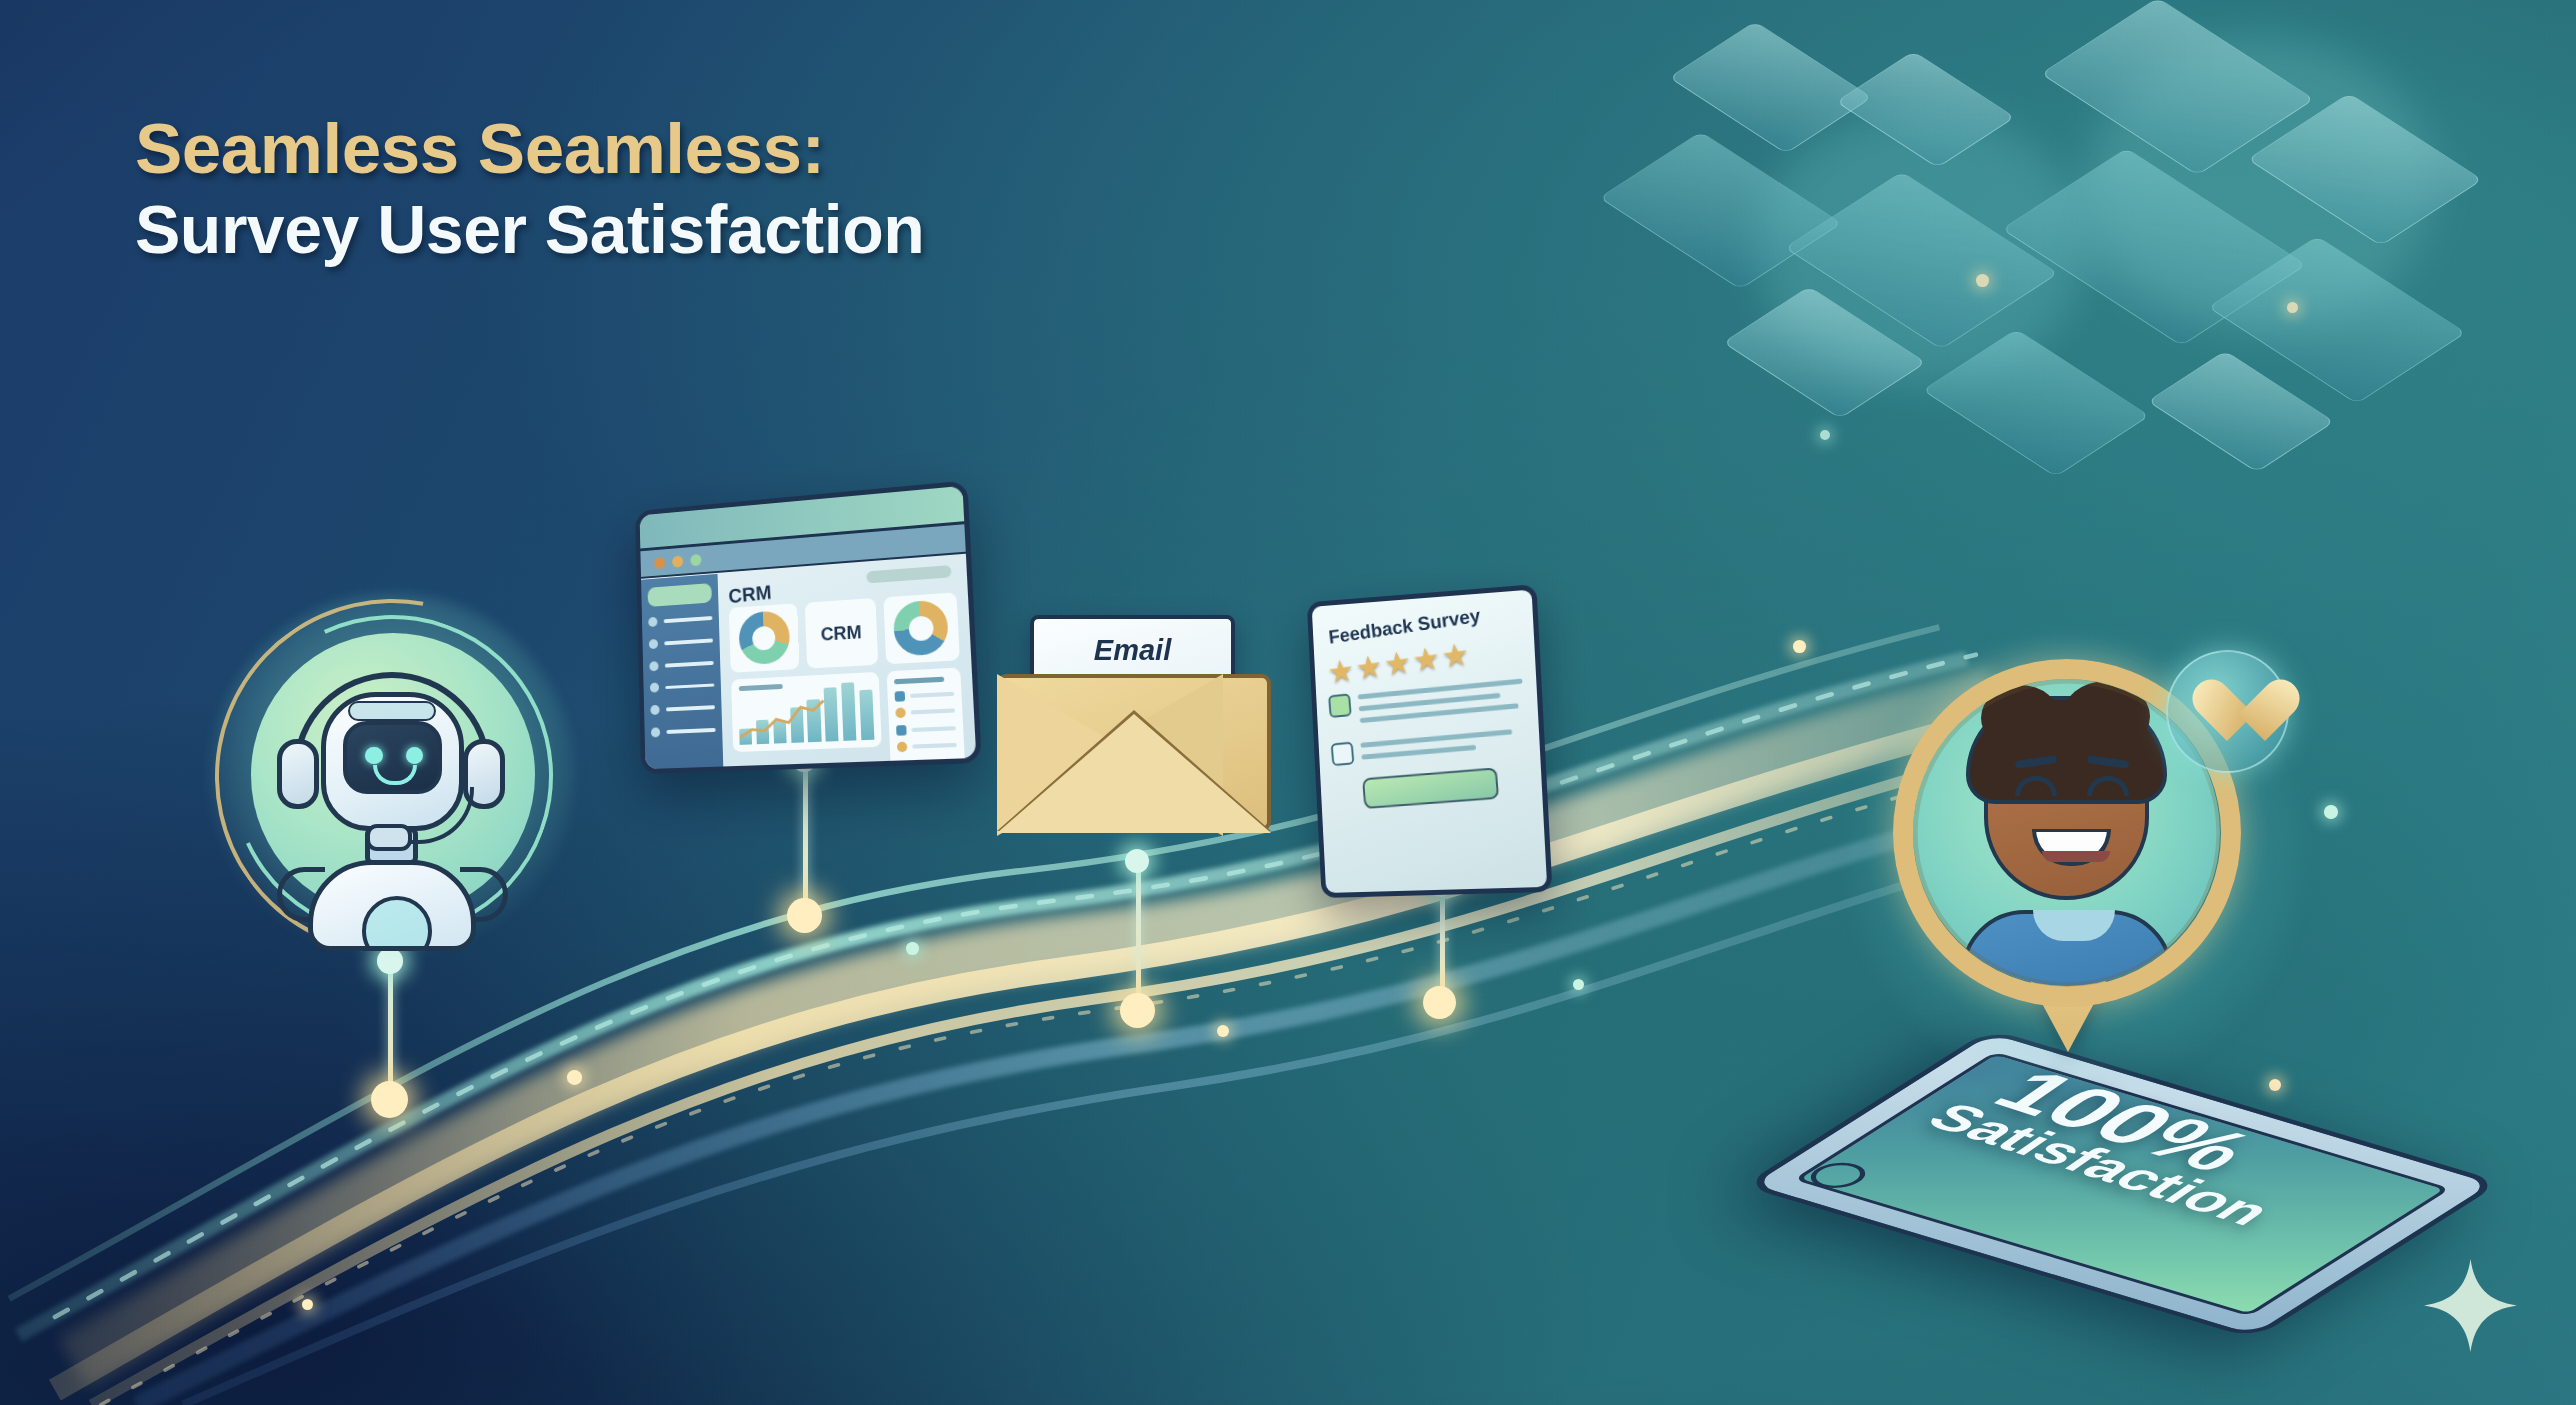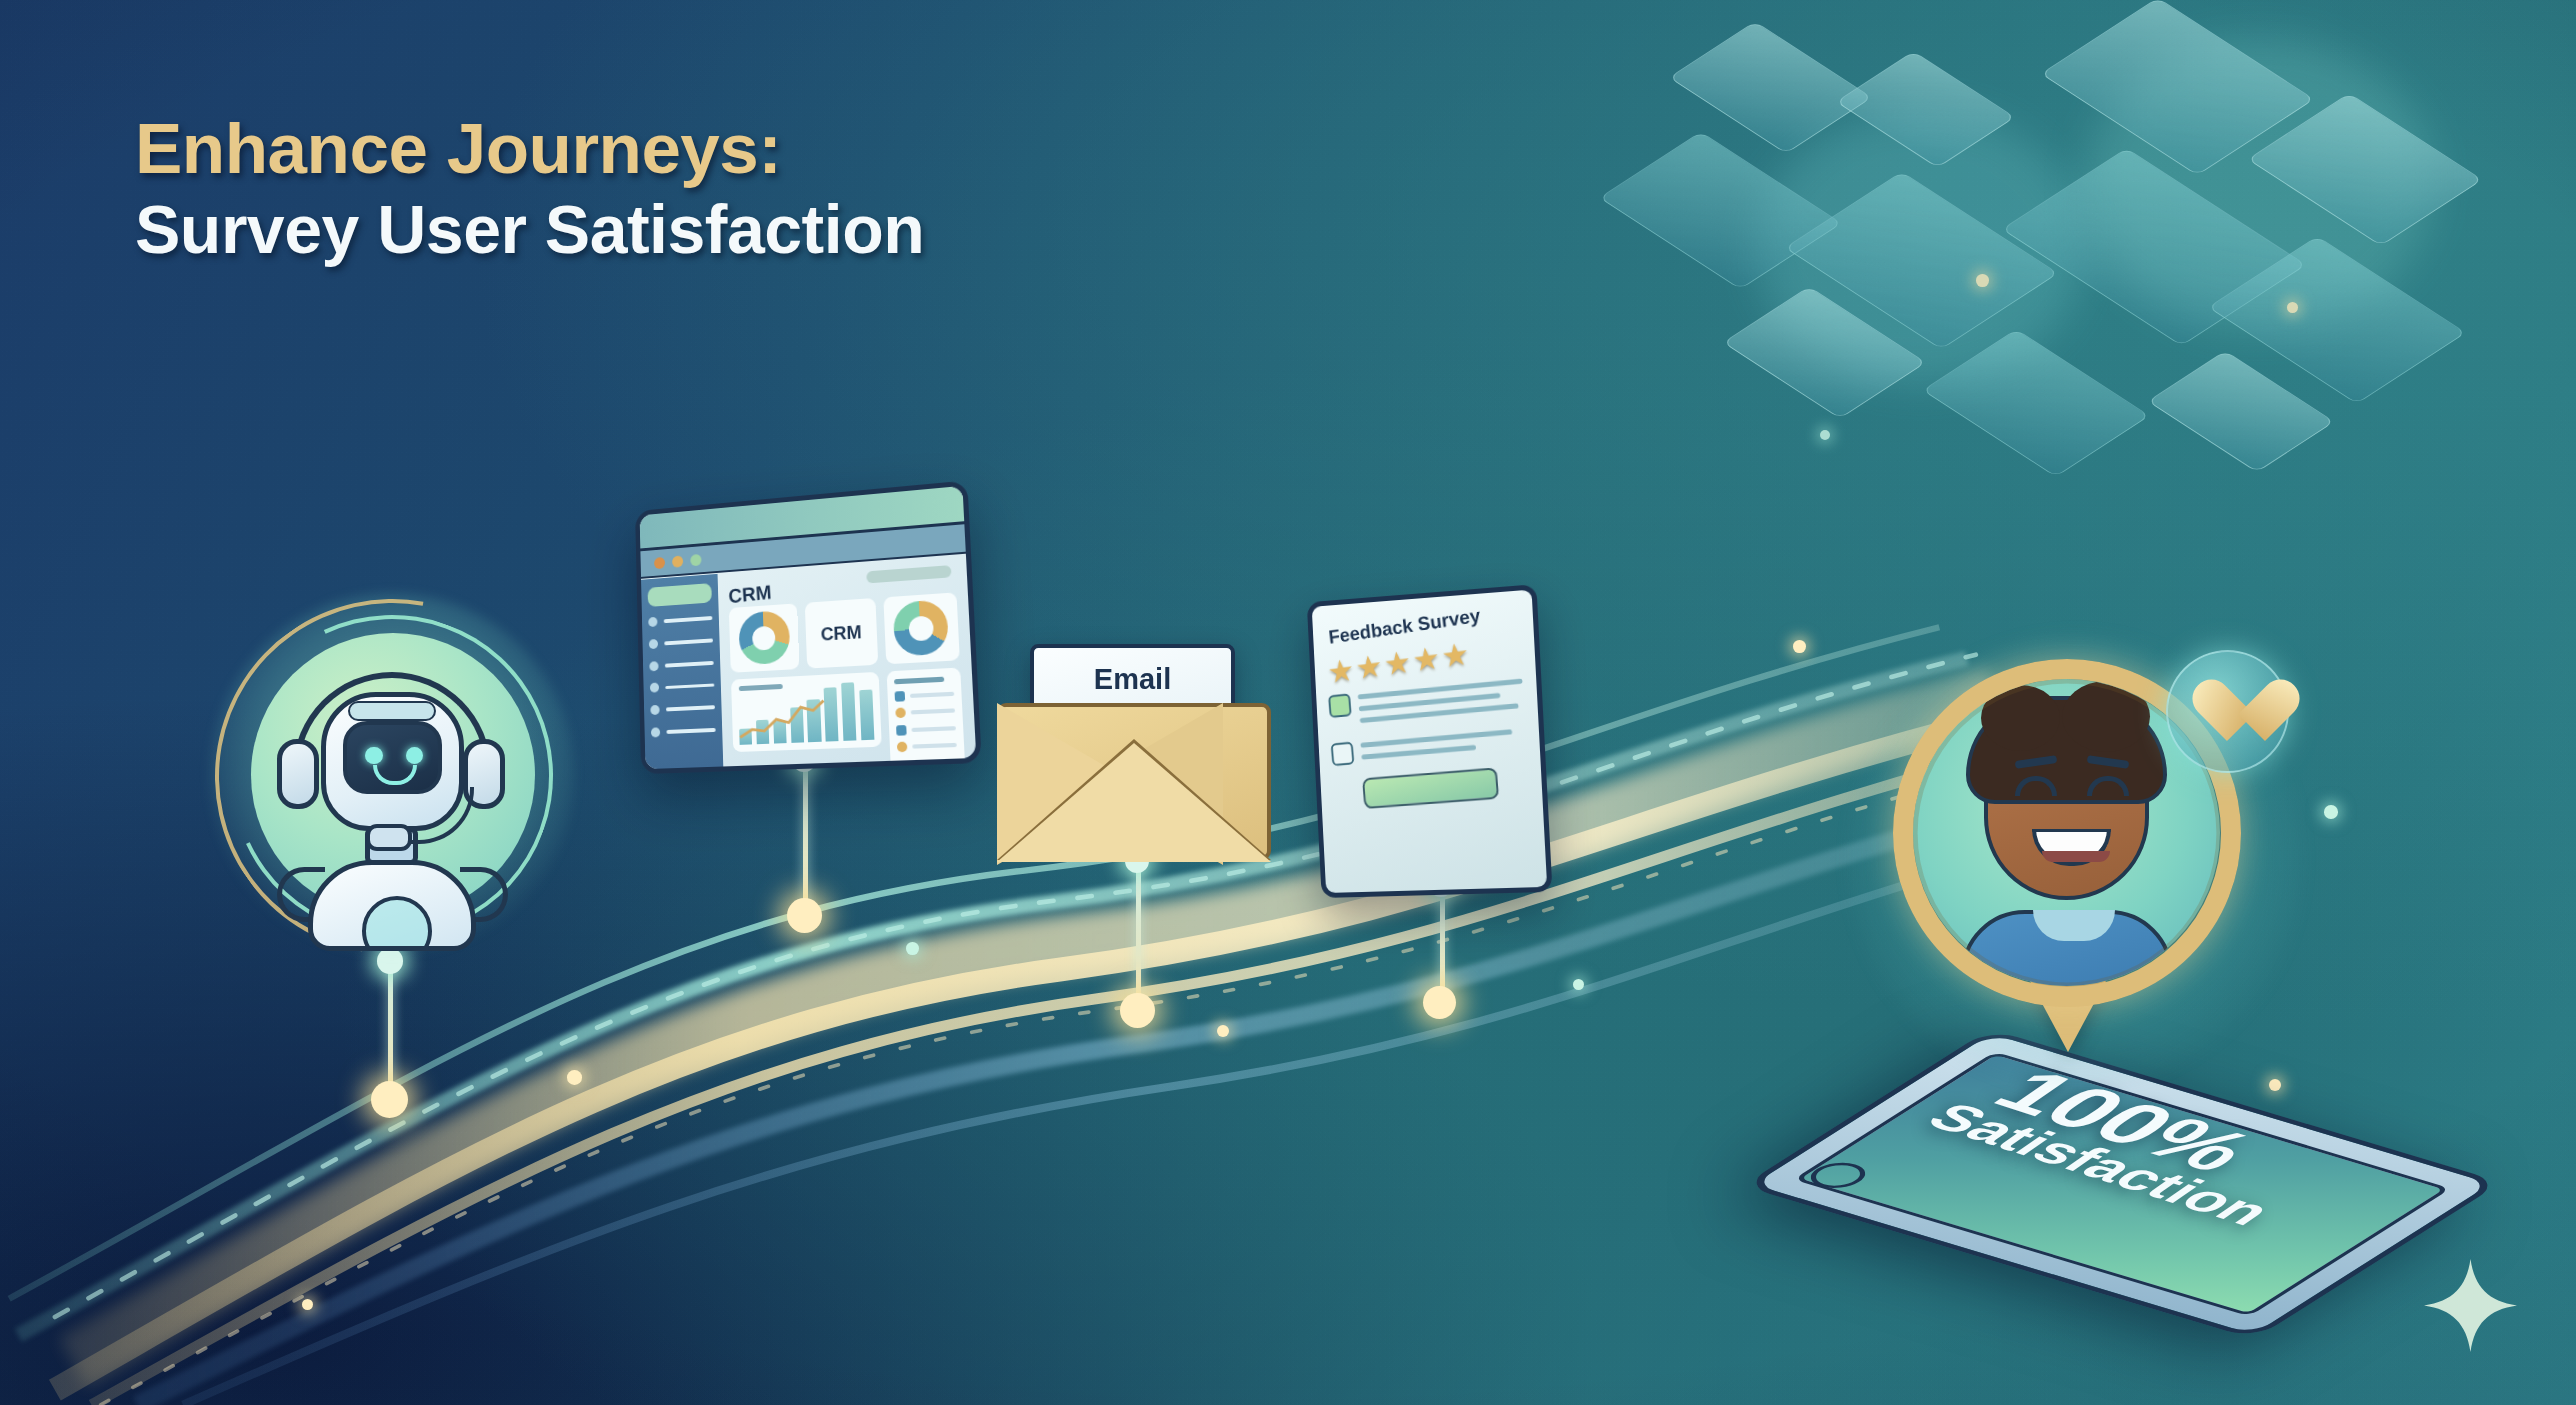--- a/index.html
+++ b/index.html
@@ -123,21 +123,21 @@
   .bars { position:absolute; left:7.3px; right:7.3px; bottom:6.4px; height:48px; display:flex; align-items:flex-end; gap:4.6px; }
   .bar { flex:1; background:linear-gradient(180deg,#9fd4d4,#6fb5c4); border-radius:1.8px 1.8px 0 0; }
   .trend { position:absolute; left:5.5px; right:5.5px; bottom:9.1px; height:42px; }
   .listcard { display:block; padding:8.2px 7.3px; }
   .lc-head { width:49px; height:4.6px; background:#6f9fb2; border-radius:2.7px; margin-bottom:7.3px; }
   .lc-row { display:flex; align-items:center; gap:5.5px; margin-bottom:6.4px; }
   .lc-sq { width:10px; height:10px; border-radius:2.7px; }
   .lc-ln { flex:1; height:3.7px; background:#cfe1ea; border-radius:2.7px; }
 
   
-  #email { left:997px; top:644px; width:226px; height:256px; }
+  #email { left:997px; top:615px; width:226px; height:256px;font-style:italic; }
   .letter { position:absolute; left:33px; top:0; width:205px; height:160px; background:linear-gradient(165deg,#fbfeff,#dcecf2);
     border:4.6px solid #1d3350; border-radius:8.2px; box-shadow:0 9.1px 24px rgba(4,18,40,.35); }
   .letter-title { margin:14.6px 0 0; text-align:center; font-size:29px; font-weight:bold; color:#1d3350; }
   .letter-line { height:6.4px; margin:10px auto 0; border-radius:4.6px; background:#83bcc2; }
   .env-back { position:absolute; left:0; top:59px; width:274px; height:157px; background:linear-gradient(160deg,#efd99d,#dcbf7e); border:4.6px solid #7d6335; border-radius:9.1px; }
   .env-flapL, .env-flapR { position:absolute; width:0; height:0; }
   .env-flapL { left:0; top:59px; border-left:139px solid #ecd49a; border-top:81px solid transparent; border-bottom:81px solid transparent; }
   .env-flapR { right:0; top:59px; border-right:139px solid #e3ca8d; border-top:81px solid transparent; border-bottom:81px solid transparent; }
   .env-front { position:absolute; left:0; top:99px; width:0; height:0; border-left:137px solid transparent; border-right:137px solid transparent; border-bottom:119px solid #f0dca6; }
   .env-front-o { position:absolute; left:0; top:95px; width:0; height:0; border-left:137px solid transparent; border-right:137px solid transparent; border-bottom:121px solid #8a6f3c; }
@@ -292,21 +292,21 @@
   <div class="particle" style="left:567px;top:1070px;width:14.6px;height:14.6px;"></div>
   <div class="particle mint" style="left:906px;top:942px;width:12.8px;height:12.8px;"></div>
   <div class="particle" style="left:1217px;top:1025px;width:12px;height:12px;"></div>
   <div class="particle mint" style="left:1573px;top:979px;width:11px;height:11px;"></div>
   <div class="particle" style="left:1793px;top:640px;width:12.8px;height:12.8px;"></div>
   <div class="particle mint" style="left:2324px;top:805px;width:13.7px;height:13.7px;"></div>
   <div class="particle" style="left:2269px;top:1079px;width:12px;height:12px;"></div>
   <div class="particle" style="left:302px;top:1299px;width:11px;height:11px;"></div>
 
   <div id="title-block">
-    <div class="t-line t-gold">Enhance Journeys:</div>
+    <div class="t-line t-gold">Seamless Seamless:</div>
     <div class="t-line t-white">Survey User Satisfaction</div>
   </div>
 
   <div class="connector" style="left:388px;top:959px;height:139px;"></div>
   <div class="dot dot-mint" style="left:377px;top:948px;width:25.6px;height:25.6px;"></div>
   <div class="dot dot-gold" style="left:371px;top:1081px;width:37px;height:37px;"></div>
 
   <div class="connector" style="left:803px;top:759px;height:156px;"></div>
   <div class="dot dot-mint" style="left:792px;top:748px;width:24px;height:24px;"></div>
   <div class="dot dot-gold" style="left:787px;top:898px;width:35px;height:35px;"></div>

